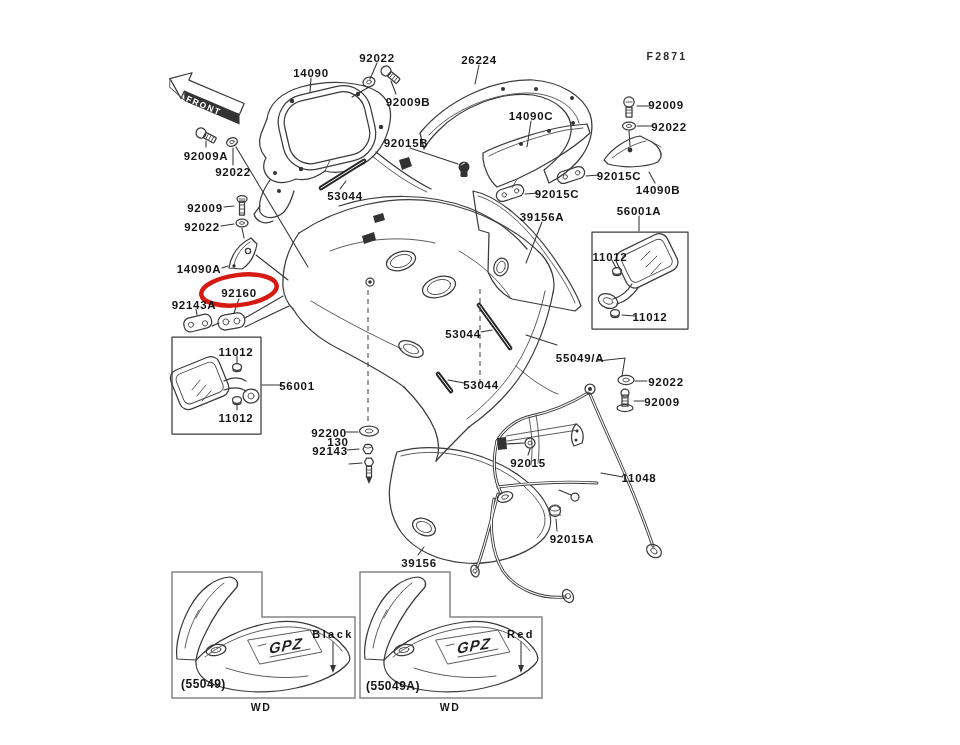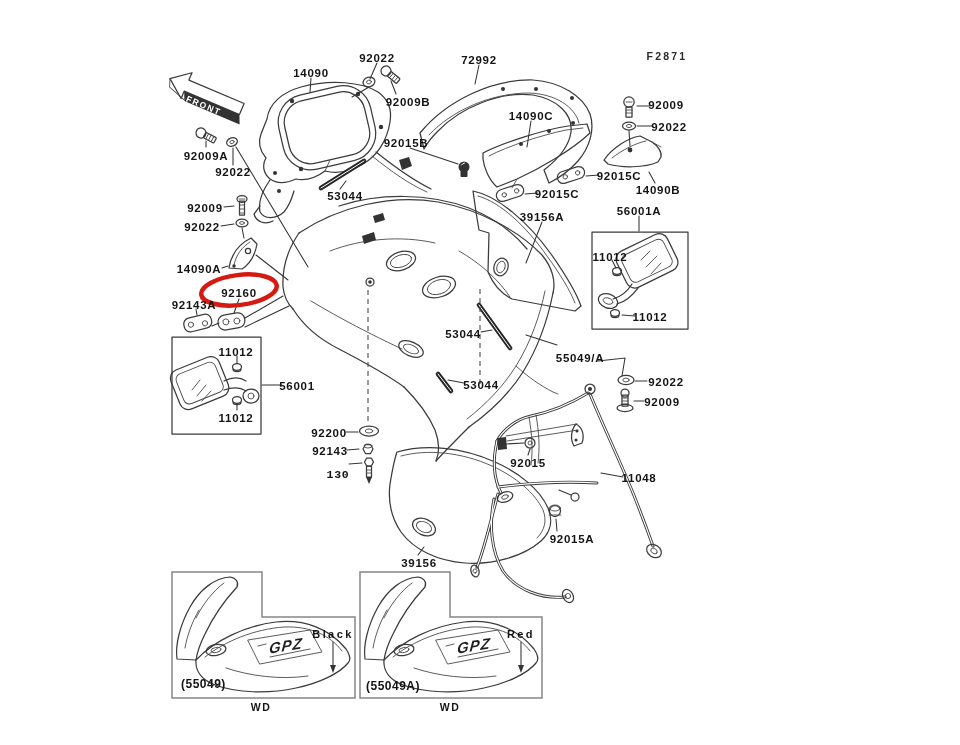--- a/index.html
+++ b/index.html
@@ -406,21 +406,21 @@
   </g>
 
   <g transform="rotate(-7 239 290)">
     <ellipse cx="239" cy="290" rx="38" ry="15" fill="none" stroke="#d51a12" stroke-width="4.5"></ellipse>
   </g>
 </svg>
 
   <div class="labels">
       <div class="part" style="left: 377px; top: 52px;">92022</div>
       <div class="part" style="left: 311px; top: 67px;">14090</div>
-      <div class="part" style="left: 479px; top: 54px;">72992</div>
+      <div class="part" style="left: 479px; top: 54px;">26224</div>
       <div class="part" style="left: 396px; top: 96px; margin-left: 12px;">92009B</div>
       <div class="part" style="left: 666px; top: 99px;">92009</div>
       <div class="part" style="left: 531px; top: 110px;">14090C</div>
       <div class="part" style="left: 669px; top: 121px;">92022</div>
       <div class="part" style="left: 406px; top: 137px;">92015B</div>
       <div class="part" style="left: 206px; top: 150px;">92009A</div>
       <div class="part" style="left: 233px; top: 166px;">92022</div>
       <div class="part" style="left: 619px; top: 170px;">92015C</div>
       <div class="part" style="left: 658px; top: 184px;">14090B</div>
       <div class="part" style="left: 557px; top: 188px;">92015C</div>
@@ -438,21 +438,21 @@
       <div class="part" style="left: 580px; top: 352px;">55049/A</div>
       <div class="part" style="left: 236px; top: 346px;">11012</div>
       <div class="part" style="left: 666px; top: 376px;">92022</div>
       <div class="part" style="left: 481px; top: 379px;">53044</div>
       <div class="part" style="left: 297px; top: 380px;">56001</div>
       <div class="part" style="left: 662px; top: 396px;">92009</div>
       <div class="part" style="left: 236px; top: 412px;">11012</div>
       <div class="part" style="left: 329px; top: 427px;">92200</div>
       <div class="part" style="left: 330px; top: 445px;">92143</div>
       <div class="part" style="left: 528px; top: 457px;">92015</div>
-      <div class="part" style="left: 338px; top: 468px; font-family: Liberation Mono, monospace;">130</div>
+      <div class="part" style="left: 338px; top: 436px;">130</div>
       <div class="part" style="left: 639px; top: 472px;">11048</div>
       <div class="part" style="left: 558px; top: 533px; margin-left: 14px;">92015A</div>
       <div class="part" style="left: 419px; top: 557px;">39156</div>
     </div>
 
   <div class="fig-code" style="left:667px;top:50px;">F2871</div>
 
   <div class="vtext" style="left:181px;top:677px;">(55049)</div>
   <div class="vtext" style="left:366px;top:679px;">(55049A)</div>
   <div class="vcolor" style="left:333px;top:628px;">Black</div>

